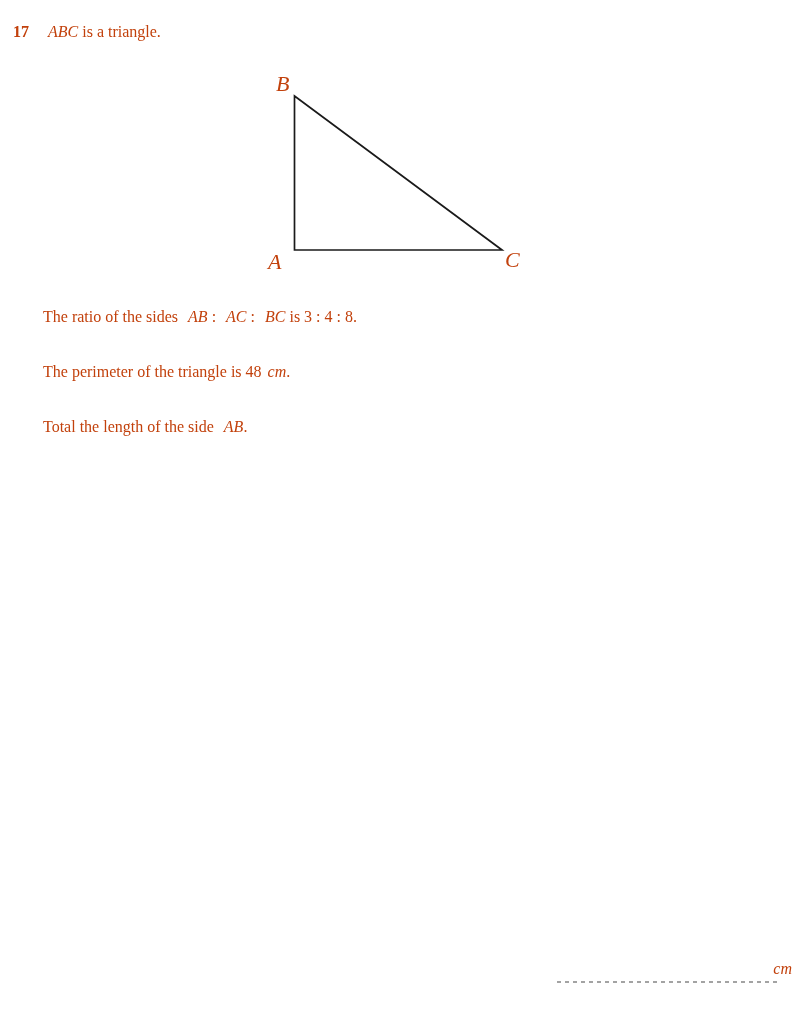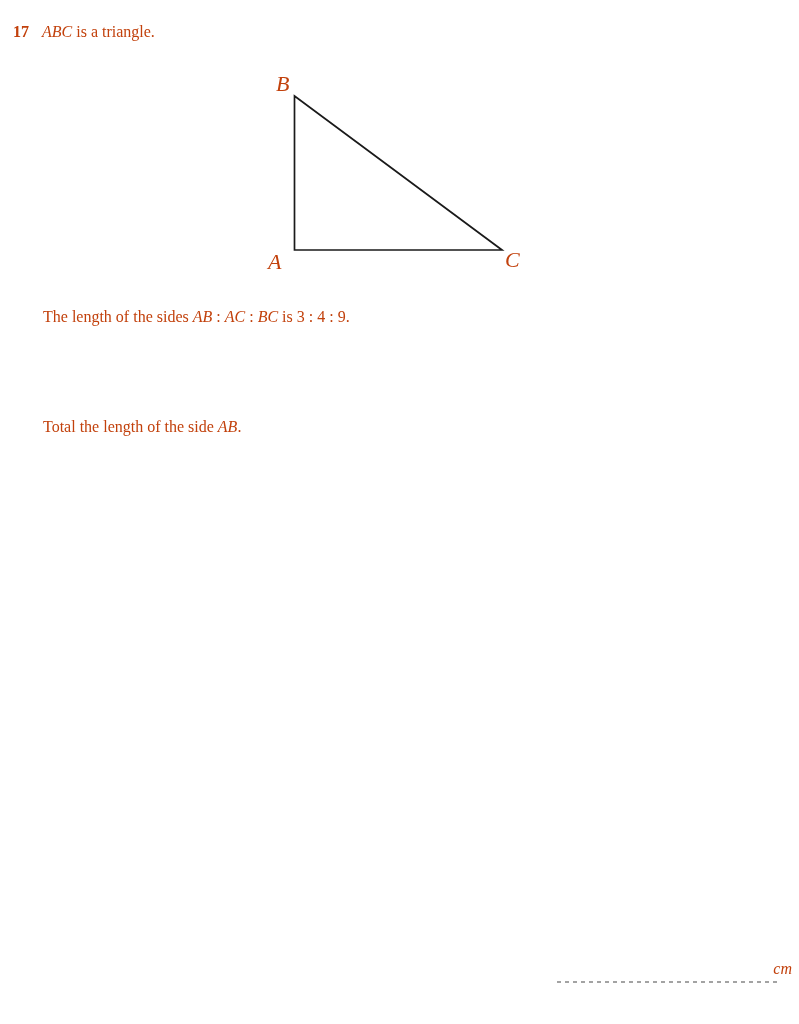--- a/index.html
+++ b/index.html
@@ -31,21 +31,21 @@
   }
   .stmt {
     left: 43px;
     font-size: 16px;
     line-height: 19px;
     white-space: nowrap;
   }
   .stmt.ratio { top: 307px; }
   .stmt.perimeter { top: 362px; }
   .stmt.find { top: 417px; }
-  .ital { font-style: italic; }
+  .ital { font-style: italic; margin-left: 6px; }
   .triangle-svg {
     left: 0; top: 0;
     width: 799px; height: 300px;
   }
   .v-label {
     font-size: 22px;
     font-style: italic;
     line-height: 22px;
   }
   .v-label.vb { left: 276px; top: 73px; }
@@ -78,22 +78,23 @@
   <span class="abs q-num">17</span>
   <span class="abs q-intro"><span class="ital">ABC</span><span> is a triangle.</span></span>
 
   <svg class="abs triangle-svg" viewBox="0 0 799 300" xmlns="http://www.w3.org/2000/svg">
     <polygon points="294.5,96 294.5,250 502,250" fill="none" stroke="#1a1a1a" stroke-width="1.7" stroke-linejoin="miter"></polygon>
   </svg>
   <span class="abs v-label vb">B</span>
   <span class="abs v-label va">A</span>
   <span class="abs v-label vc">C</span>
 
-  <div class="abs stmt ratio"><span>The length of the sides </span><span class="ital">AB</span><span> : </span><span class="ital">AC</span><span> : </span><span class="ital">BC</span><span> is 3 : 4 : 9.</span></div>
+  <div class="abs stmt ratio"><span>The ratio of the sides </span><span class="ital">AB</span><span> : </span><span class="ital">AC</span><span> : </span><span class="ital">BC</span><span> is 3 : 4 : 8.</span></div>
 
+  <div class="abs stmt perimeter"><span>The perimeter of the triangle is 48</span><span class="ital">cm</span><span>.</span></div>
 
   <div class="abs stmt find"><span>Total the length of the side </span><span class="ital">AB</span><span>.</span></div>
 
   <span class="abs answer-unit">cm</span>
   <div class="abs answer-line"></div>
 
 
 </div>
 
 </body></html>

